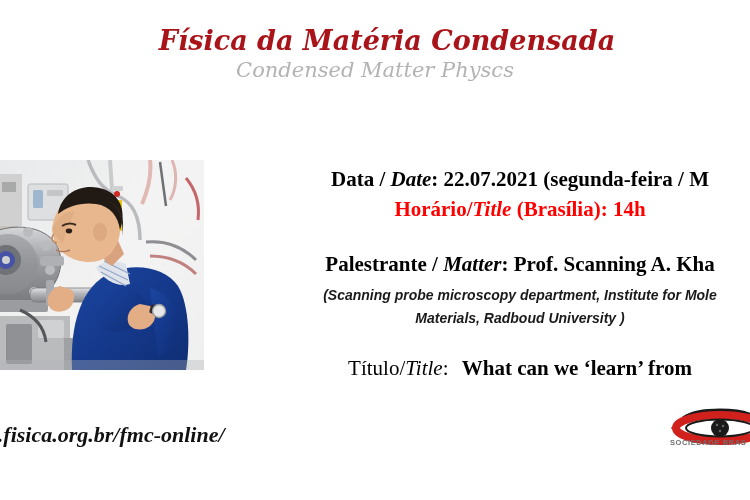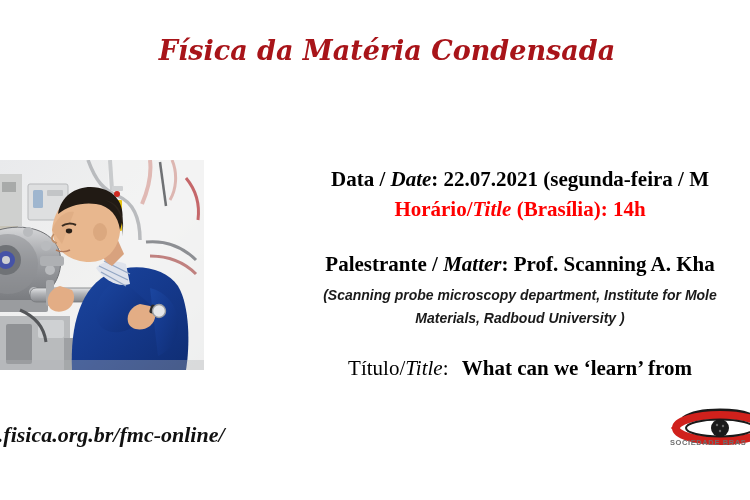--- a/index.html
+++ b/index.html
@@ -44,21 +44,20 @@
     margin-left: 6px;
     position: relative;
     top: -6px;
   }
   .pt-title {
     font-family: "DejaVu Serif", serif;
     font-style: italic;
     font-weight: 700;
     font-size: 27px;
     color: #A81419;
-    margin-top: 10px;
     line-height: 1.1;
     white-space: nowrap;
     padding-left: 24px;
   }
   .en-title {
     font-family: "DejaVu Serif", serif;
     font-style: italic;
     font-size: 21px;
     color: #b3b3b3;
     margin-top: 3px;
@@ -161,20 +160,21 @@
     white-space: nowrap;
   }
 </style>
 </head>
 <body>
 
 <div id="poster">
 
   <div class="header-block">
     <div class="pt-title">Física da Matéria Condensada</div>
+    <div class="en-title">Condensed Matter Physcs</div>
   </div>
 
   <div class="photo">
     <svg width="204" height="210" viewBox="0 0 204 210">
       <defs>
         <linearGradient id="bgGrad" x1="0" y1="0" x2="1" y2="1">
           <stop offset="0%" stop-color="#e9eaec"></stop>
           <stop offset="55%" stop-color="#f2f2f1"></stop>
           <stop offset="100%" stop-color="#e3e4e4"></stop>
         </linearGradient>

